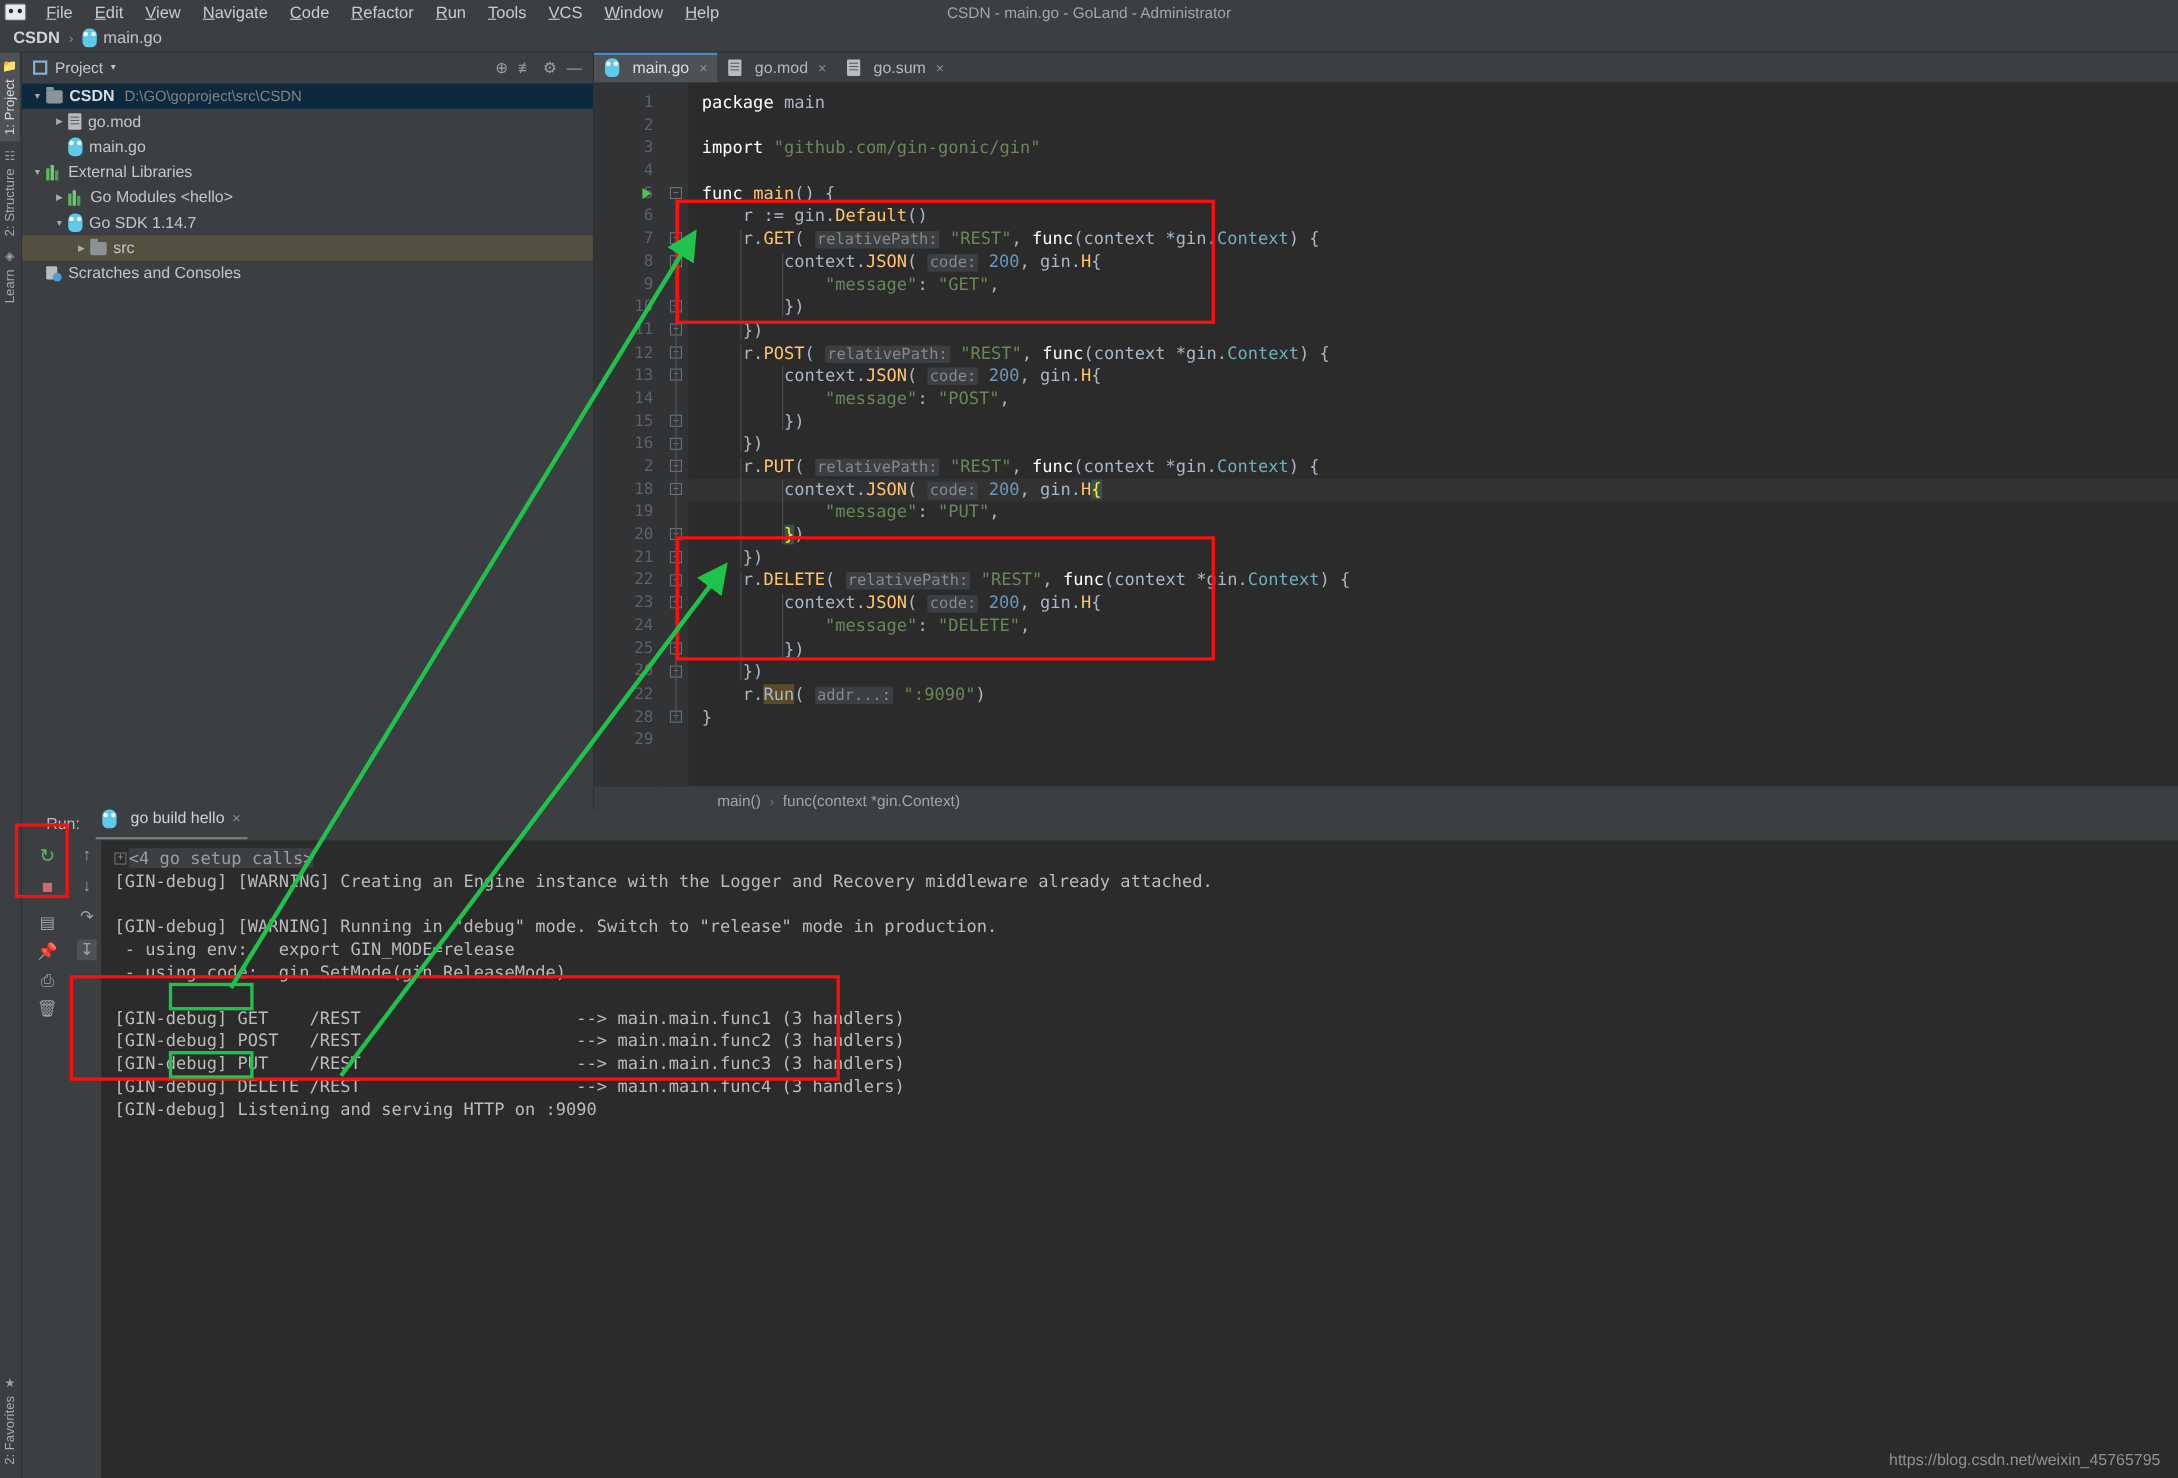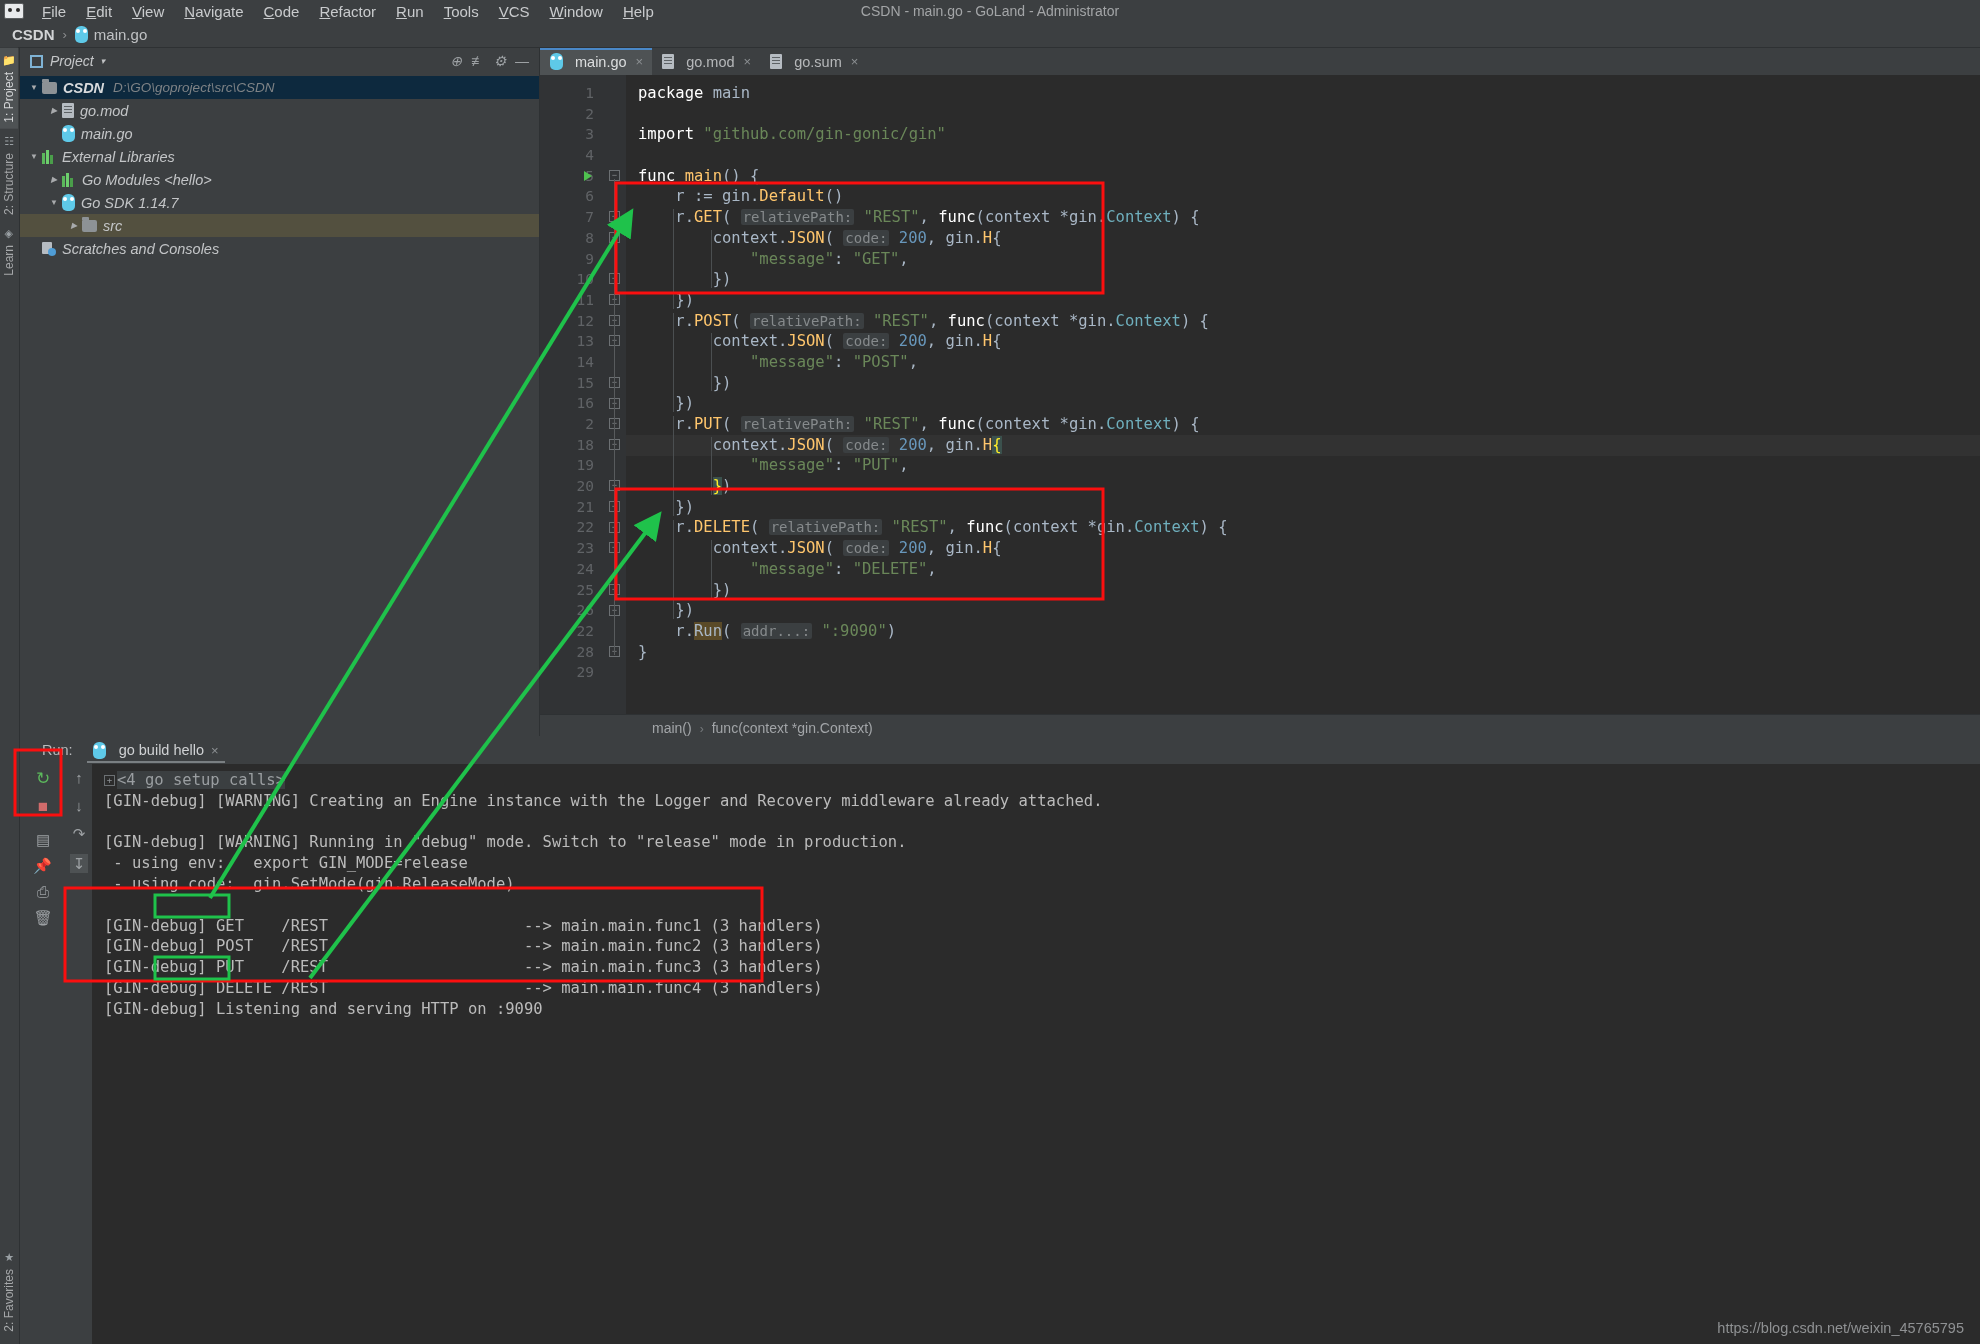--- a/index.html
+++ b/index.html
@@ -81,21 +81,21 @@
     writing-mode: horizontal-tb; transform: rotate(180deg);
     font-size: 11px; color: #9aa0a4;
   }
   #left-strip-bottom { position: absolute; bottom: 6px; left: 0; width: 20px; }
   
   #main { flex: 1; display: flex; flex-direction: column; min-width: 0; }
   #upper { display: flex; height: 688px; }
   
   #project-panel {
     width: 520px; flex: none; background: #3c3f41;
-    border-right: 1px solid #2e3133; display: flex; flex-direction: column; font-style: italic;
+    border-right: 1px solid #2e3133; display: flex; flex-direction: column;
   }
   #project-header {
     height: 26px; display: flex; align-items: center;
     padding: 0 6px 0 10px; font-size: 14px; color: #c5c7c9;
   }
   #project-header .ttl { display:flex; align-items:center; gap:7px; }
   .sq-icon {
     width: 13px; height: 13px; border: 2px solid #7fb3d5; background:#3c3f41;
   }
   .caret-dn { font-size: 9px; color: #c0c2c4; }
@@ -198,21 +198,21 @@
     border-top: 1px solid #2e3133;
   }
   #breadcrumb .sep { color: #75797c; font-size: 12px; }
   
   #run-panel { flex: 1; display: flex; flex-direction: column; background: #3c3f41; min-height: 0; }
   #run-head {
     height: 28px; display: flex; align-items: center; padding-left: 22px;
     font-size: 14.5px; color: #b9bbbd; gap: 14px; flex: none;
   }
   .rtab {
-    display: flex; align-items: center; gap: 7px; padding: 0 6px;
+    display: flex; gap: 7px; padding: 0 6px;
     color: #cfd1d3; position: relative; height: 28px;
   }
   .rtab::after { content:""; position:absolute; left:0; right:0; bottom:1px; height:2px; background:#7a7f82; }
   .rtab .x { color: #8c9093; font-size: 13px; }
   #run-body { flex: 1; display: flex; min-height: 0; }
   #run-tools {
     width: 46px; flex: none; background: #3c3f41; display: flex;
     flex-direction: column; align-items: center; padding-top: 6px; gap: 11px;
   }
   #run-tools2 {

